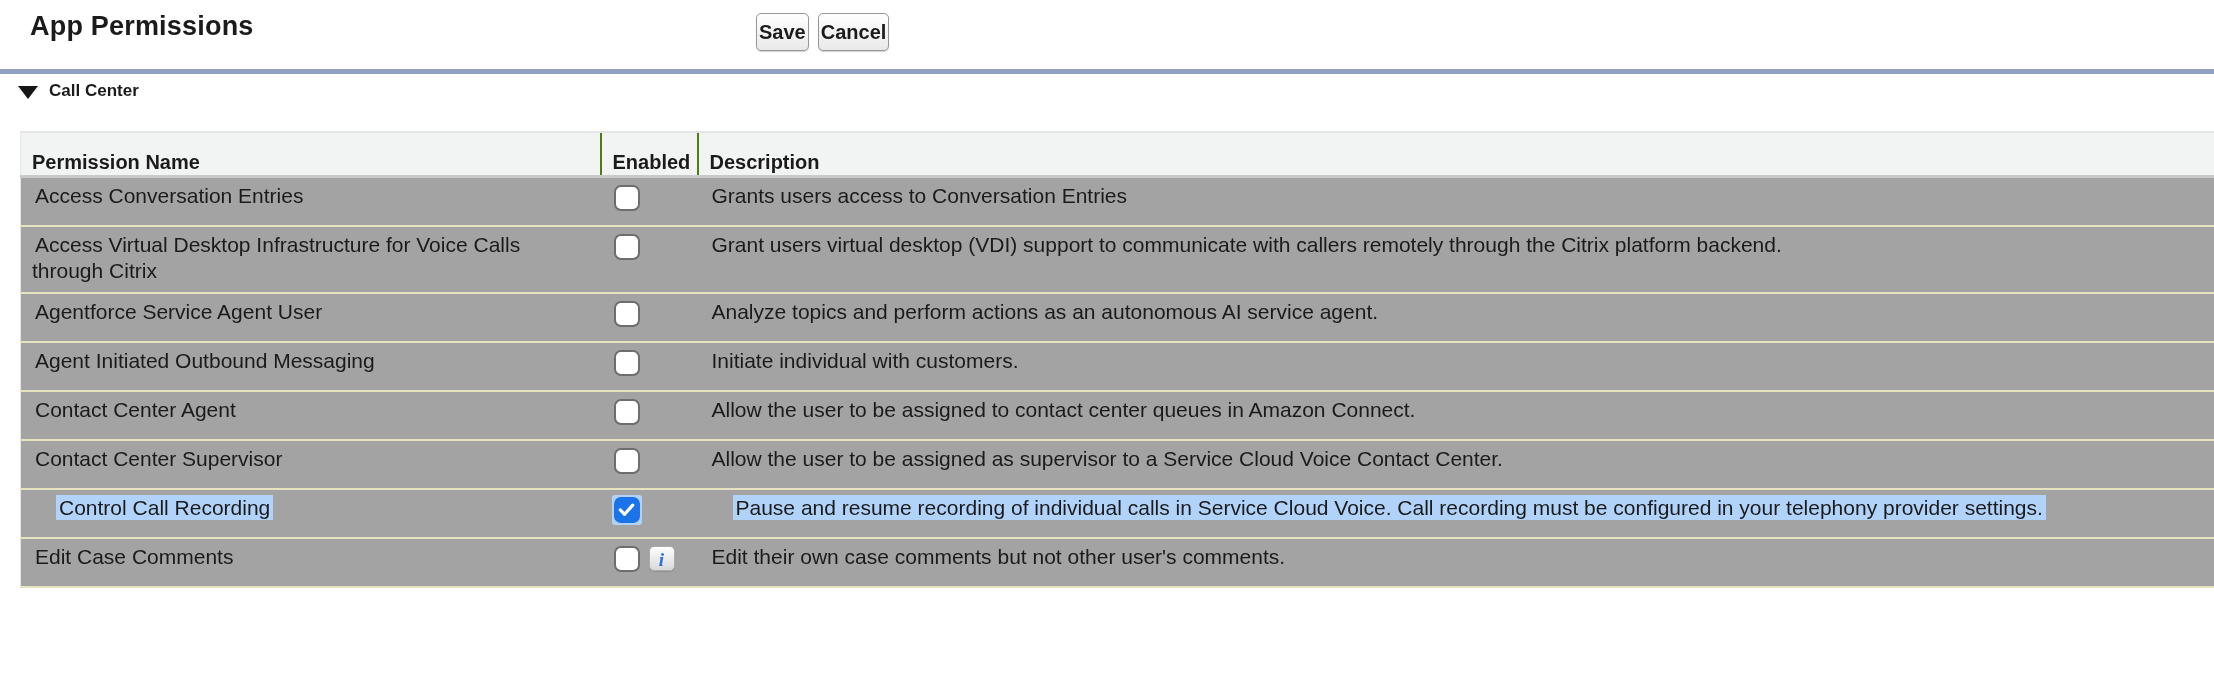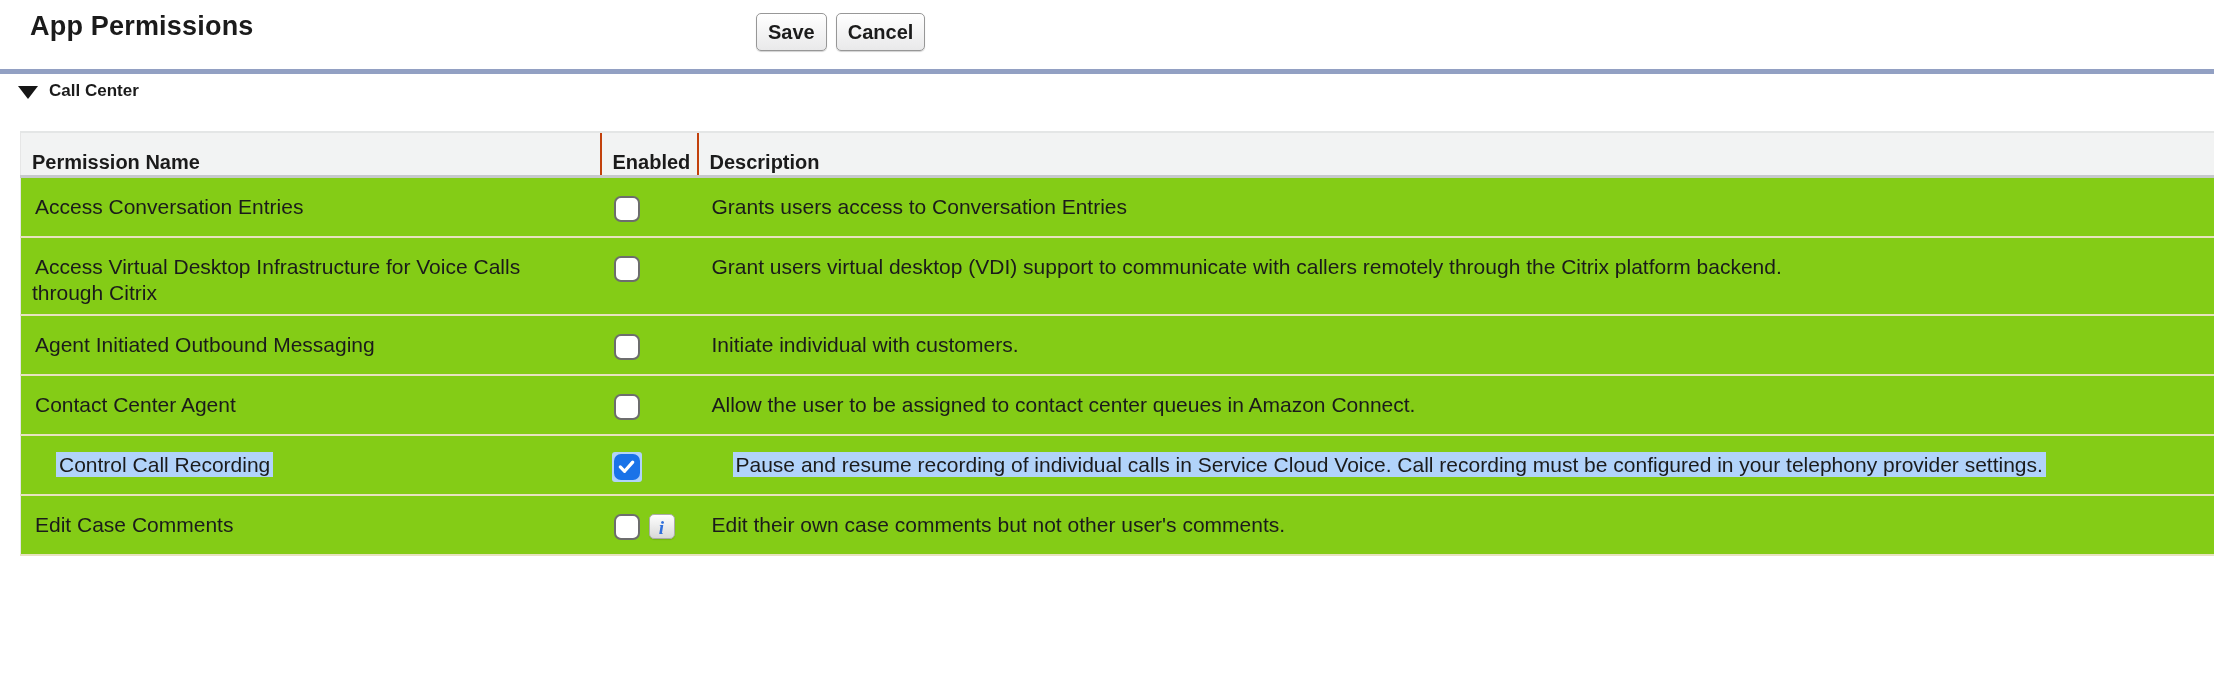--- a/index.html
+++ b/index.html
@@ -15,41 +15,41 @@
     width:2214px;height:690px;overflow:hidden;background:#fff;
     font-family:"Liberation Sans",sans-serif;color:#1b1b1b;
   }
   .page{position:relative;width:2214px;height:630px;}
   .page-title{position:absolute;left:30px;top:11px;font-size:27px;font-weight:700;letter-spacing:.2px;}
   .action-buttons{position:absolute;left:756px;top:13px;display:flex;gap:9px;}
   .btn{
     font-family:"Liberation Sans",sans-serif;font-size:20px;font-weight:700;color:#1b1b1b;
     background:linear-gradient(#ffffff,#e9e9ea);
     border:1px solid #979797;border-radius:5px;
-    padding:6px 11px;box-shadow:0 1px 1px rgba(0,0,0,.18);
+    padding:6px 2px;box-shadow:0 1px 1px rgba(0,0,0,.18);
     cursor:pointer;line-height:24px;
   }
   .divider-bar{position:absolute;left:0;top:69px;width:2214px;height:5px;background:var(--bar);}
   .section-header{position:absolute;left:18px;top:81px;display:flex;align-items:center;gap:11px;cursor:pointer;}
   .tri{width:0;height:0;border-left:10px solid transparent;border-right:10px solid transparent;border-top:13px solid #161616;margin-top:3px;}
   .section-title{font-size:17px;font-weight:700;}
   table.perm-table{
     position:absolute;top:131px;left:20px;width:2194px;
     border-collapse:collapse;table-layout:fixed;border-left:1px solid #e6e6e6;
   }
   col.c-name{width:580px;} col.c-enabled{width:97px;} col.c-desc{width:auto;}
   th{
     text-align:left;font-size:20px;font-weight:700;background:var(--headbg);
     height:44px;padding:18px 0 0 11px;vertical-align:middle;
     border-top:2px solid #e4e6e6;border-bottom:3px solid #c7c9cb;
   }
-  th.th-sep{border-left:2px solid #c2410c;}
+  th.th-sep{border-left:2px solid #4d7c0f;}
   td{
     border-bottom:2px solid var(--rowline);vertical-align:top;
-    padding:16px 0 8px 11px;font-size:21px;line-height:26px;background:#84cc16;
+    padding:5px 0 8px 11px;font-size:21px;line-height:26px;background:#a3a3a3;
   }
   td.name-cell{padding-right:50px;}
   td.enabled-cell{white-space:nowrap;padding-left:0;}
   .txt{padding:1px 3px;}
   tr.highlighted .txt{background:var(--sel);margin-left:24px;}
   .cb-wrap{display:inline-block;margin-left:11px;padding:2px;border-radius:3px;line-height:0;}
   tr.highlighted .cb-wrap{background:var(--sel);}
   .checkbox{
     display:inline-block;width:26px;height:26px;background:#fff;
     border:2.5px solid #6d6d6d;border-radius:7px;cursor:pointer;
@@ -106,32 +106,46 @@
     <td class="desc-cell"><span class="txt perm-desc">Grants users access to Conversation Entries</span></td>
   </tr>
         <tr>
     <td class="name-cell"><span class="txt perm-name">Access Virtual Desktop Infrastructure for Voice Calls through Citrix</span></td>
     <td class="enabled-cell">
       <span class="cb-wrap"><span class="checkbox" role="checkbox" aria-checked="false"></span></span>
     </td>
     <td class="desc-cell"><span class="txt perm-desc">Grant users virtual desktop (VDI) support to communicate with callers remotely through the Citrix platform backend.</span></td>
   </tr>
         <tr>
+    <td class="name-cell"><span class="txt perm-name">Agentforce Service Agent User</span></td>
+    <td class="enabled-cell">
+      <span class="cb-wrap"><span class="checkbox" role="checkbox" aria-checked="false"></span></span>
+    </td>
+    <td class="desc-cell"><span class="txt perm-desc">Analyze topics and perform actions as an autonomous AI service agent.</span></td>
+  </tr>
+        <tr>
     <td class="name-cell"><span class="txt perm-name">Agent Initiated Outbound Messaging</span></td>
     <td class="enabled-cell">
       <span class="cb-wrap"><span class="checkbox" role="checkbox" aria-checked="false"></span></span>
     </td>
     <td class="desc-cell"><span class="txt perm-desc">Initiate individual with customers.</span></td>
   </tr>
         <tr>
     <td class="name-cell"><span class="txt perm-name">Contact Center Agent</span></td>
     <td class="enabled-cell">
       <span class="cb-wrap"><span class="checkbox" role="checkbox" aria-checked="false"></span></span>
     </td>
     <td class="desc-cell"><span class="txt perm-desc">Allow the user to be assigned to contact center queues in Amazon Connect.</span></td>
+  </tr>
+        <tr>
+    <td class="name-cell"><span class="txt perm-name">Contact Center Supervisor</span></td>
+    <td class="enabled-cell">
+      <span class="cb-wrap"><span class="checkbox" role="checkbox" aria-checked="false"></span></span>
+    </td>
+    <td class="desc-cell"><span class="txt perm-desc">Allow the user to be assigned as supervisor to a Service Cloud Voice Contact Center.</span></td>
   </tr>
         <tr class="highlighted">
     <td class="name-cell"><span class="txt perm-name">Control Call Recording</span></td>
     <td class="enabled-cell">
       <span class="cb-wrap"><span class="checkbox checked" role="checkbox" aria-checked="true"><svg viewBox="0 0 22 22">
                   <path d="M4.5 11.5 L9 16 L17.5 6.5" stroke="#ffffff" stroke-width="3.4" fill="none" stroke-linecap="round" stroke-linejoin="round"></path>
                 </svg></span></span>
     </td>
     <td class="desc-cell"><span class="txt perm-desc">Pause and resume recording of individual calls in Service Cloud Voice. Call recording must be configured in your telephony provider settings.</span></td>
   </tr>

